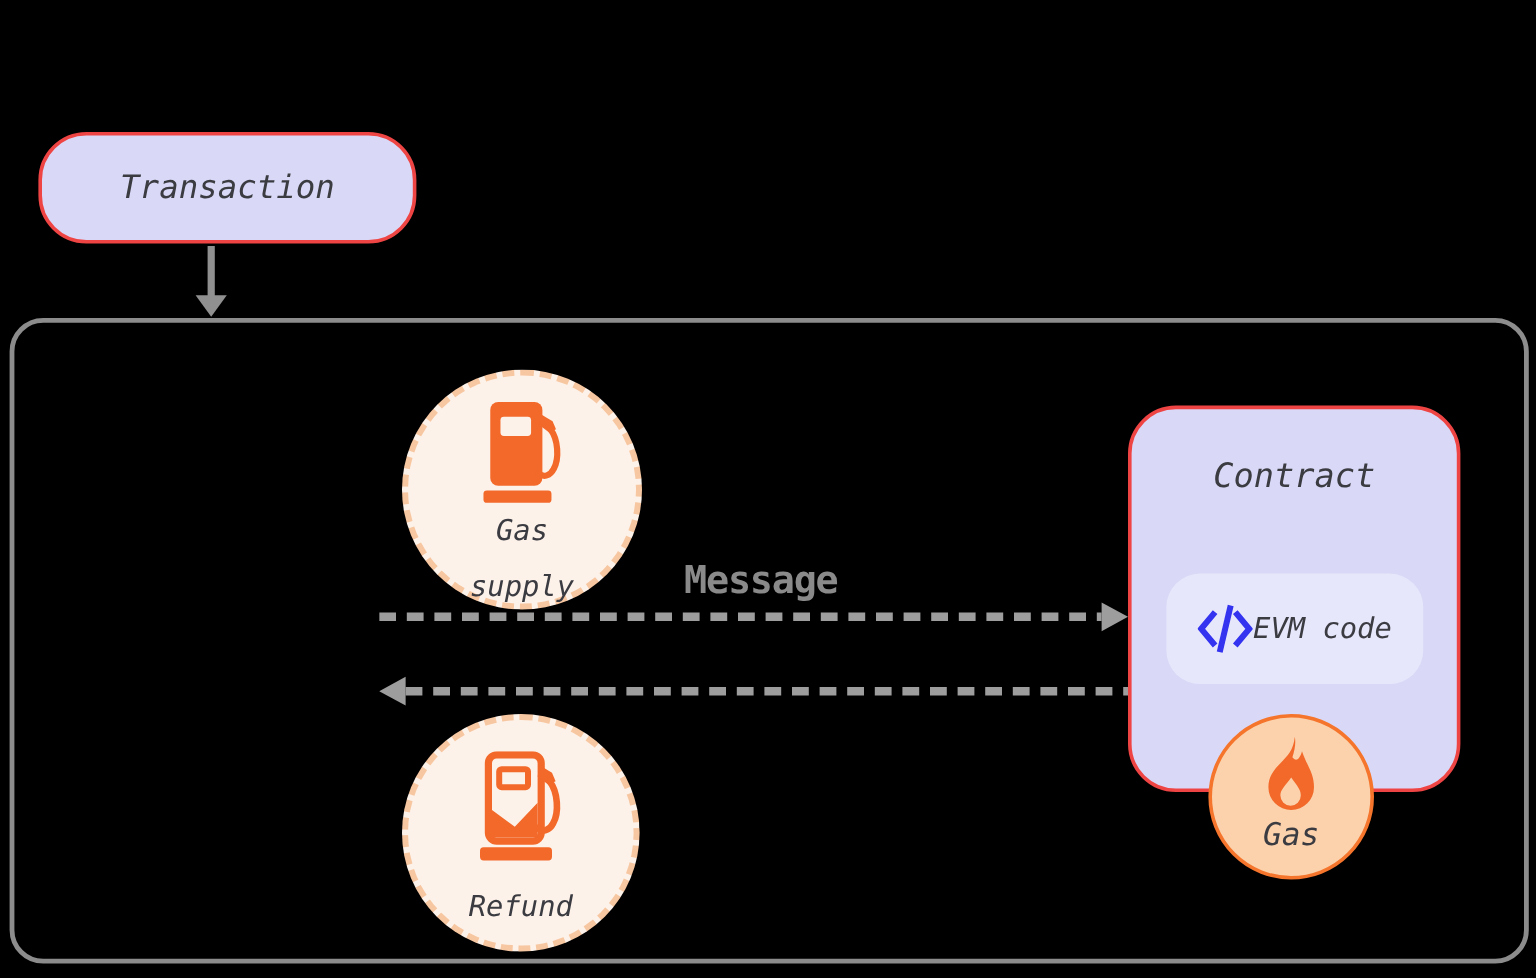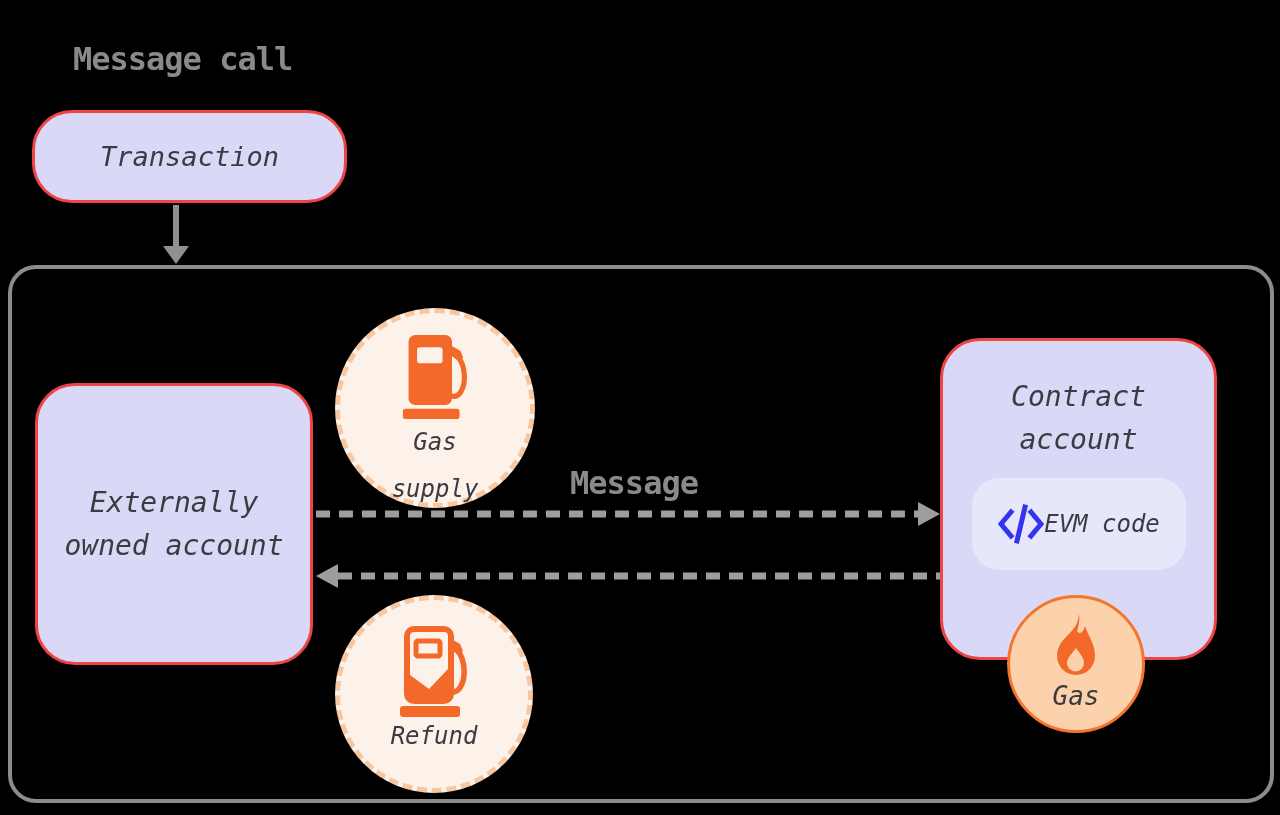--- a/index.html
+++ b/index.html
@@ -56,37 +56,32 @@
   .gas-circle .italic-text{font-size:26px;line-height:30px;}
   .message-label{left:484px;top:466px;width:300px;text-align:center;}
   .tx-label{font-size:27px;}
   .arrow-svg{display:block;}
 </style>
 </head>
 <body>
 
 <div class="canvas">
 
-  <div class="abs gray-label title-label">Message call</div>
 
   <div class="abs node-box transaction-box">
     <span class="italic-text tx-label">Transaction</span>
   </div>
 
   <svg class="abs arrow-svg" style="left:158px;top:205px;" width="36" height="60" viewBox="0 0 36 60">
     <line x1="18" y1="0" x2="18" y2="43" stroke="#909090" stroke-width="6"></line>
     <polygon points="5,41 31,41 18,59" fill="#909090"></polygon>
   </svg>
 
   <div class="abs world-state"></div>
 
-  <div class="abs node-box eoa-box">
-    <span class="italic-text">Externally</span>
-    <span class="italic-text">owned account</span>
-  </div>
 
   <div class="abs peach-circle gas-supply-circle">
     <svg width="70" height="90" viewBox="0 0 70 90">
       <g fill="#f2692a">
         <rect x="1" y="78" width="60" height="11" rx="3"></rect>
         <rect x="7" y="0" width="46" height="74" rx="7"></rect>
         <path d="M52 11 l10 6 3 7 -6 3 -9 -7 z"></path>
       </g>
       <rect x="16" y="13" width="27" height="17" rx="3" fill="#fdf2e9"></rect>
       <path d="M60 24 c7 9 8 26 3 35 c-3 6 -9 8 -13 4" fill="none" stroke="#f2692a" stroke-width="5.5" stroke-linecap="round"></path>
@@ -109,27 +104,26 @@
 
   <div class="abs peach-circle refund-circle">
     <svg width="70" height="92" viewBox="0 0 70 92">
       <rect x="8" y="3" width="44" height="72" rx="7" fill="none" stroke="#f2692a" stroke-width="6"></rect>
       <rect x="17" y="15" width="24" height="15" rx="2" fill="none" stroke="#f2692a" stroke-width="5"></rect>
       <path d="M11 49 L30 63 L49 43 L49 72 L11 72 Z" fill="#f2692a"></path>
       <rect x="1" y="80" width="60" height="11" rx="3" fill="#f2692a"></rect>
       <path d="M51 12 l10 6 3 7 -6 3 -9 -7 z" fill="#f2692a"></path>
       <path d="M59 25 c7 9 8 26 3 35 c-3 6 -9 8 -13 4" fill="none" stroke="#f2692a" stroke-width="5.5" stroke-linecap="round"></path>
     </svg>
-    <span class="italic-text" style="margin-top:5px;">Refund</span>
+    <span class="italic-text" style="margin-top:24px;">Refund</span>
   </div>
 
   <div class="abs node-box contract-box">
     <div class="contract-title">
       <div class="italic-text">Contract</div>
-      <div class="italic-text">account</div>
     </div>
   </div>
 
   <div class="abs evm-pill">
     <svg width="46" height="42" viewBox="0 0 46 42">
       <polyline points="13,9 3,21 13,33" fill="none" stroke="#3333f0" stroke-width="5" stroke-linecap="square" stroke-linejoin="miter"></polyline>
       <line x1="27" y1="4" x2="19" y2="38" stroke="#3333f0" stroke-width="5" stroke-linecap="square"></line>
       <polyline points="33,9 43,21 33,33" fill="none" stroke="#3333f0" stroke-width="5" stroke-linecap="square" stroke-linejoin="miter"></polyline>
     </svg>
     <span class="italic-text">EVM code</span>

